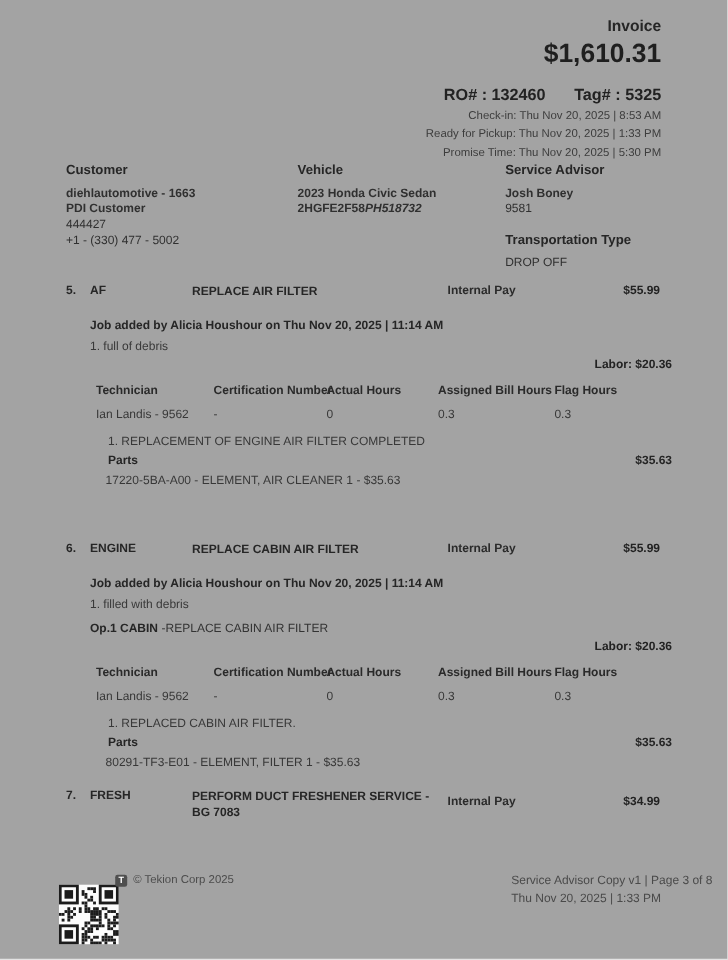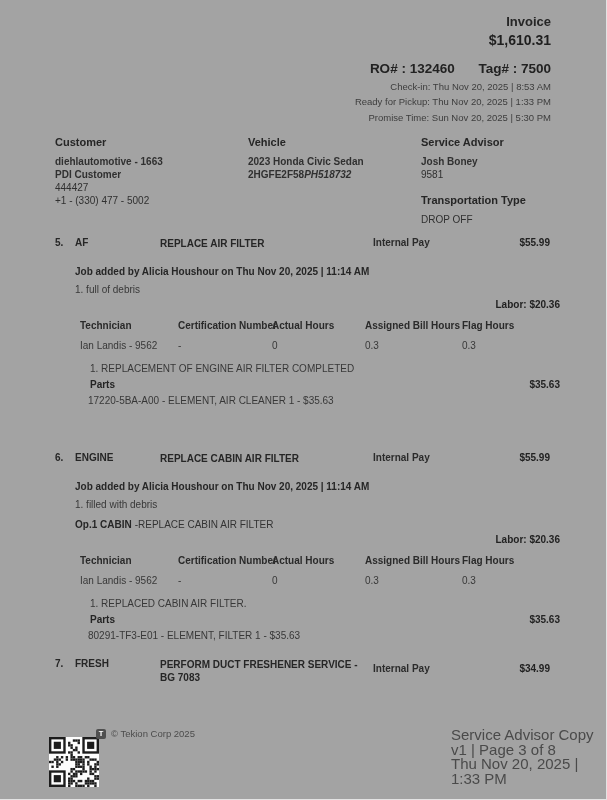--- a/index.html
+++ b/index.html
@@ -10,21 +10,21 @@
     font-family:"Liberation Sans", sans-serif;
     color:#303030;
     overflow:hidden;
     box-shadow: inset -1px 0 0 #e3e3e3, inset 0 -1px 0 #e3e3e3;
   }
   .semi { font-weight:600; }
 
   
   .doc-header { position:absolute; top:14px; right:56px; text-align:right; }
   .inv-label { font-size:13px; font-weight:600; color:#262626; }
-  .inv-total { font-size:14px; font-weight:700; color:#1f1f1f; margin-top:3px; }
+  .inv-total { font-size:22px; font-weight:700; color:#1f1f1f; margin-top:3px; }
   .ro-line { margin-top:13px; font-size:13.5px; font-weight:700; color:#222; }
   .ro-line .tag { margin-left:20px; }
   .date-line { font-size:9.5px; font-weight:500; color:#3d3d3d; margin-top:4.5px; }
   .date-line:first-of-type { margin-top:8px; }
 
   
   .info-col { position:absolute; top:135px; font-size:10px; line-height:15px; }
   .info-col .col-title { font-size:11px; font-weight:700; color:#262626; margin-bottom:5px; }
   .info-customer { left:55px; }
   .info-vehicle  { left:248px; }
@@ -60,38 +60,38 @@
                padding:0 47px 0 90px; font-weight:700; color:#242424; }
   .part-line { margin:4px 0 0 88px; color:#383838; }
 
   
   .qr { position:absolute; left:49px; top:737px; width:50px; height:50px; }
   .copyright { position:absolute; left:96px; top:728px; display:flex; align-items:center;
                gap:5px; font-size:9.5px; color:#4c4c4c; }
   .tekion-logo { width:10px; height:10px; background:#4f4f4f; border-radius:2px; color:#fff;
                  font-size:7.5px; font-weight:700; display:flex; align-items:center;
                  justify-content:center; line-height:1; }
-  .footer-right { position:absolute; left:451px; top:728px; font-size:15px;
+  .footer-right { position:absolute; left:426px; top:728px; font-size:10px;
                   line-height:14.5px; color:#4a4a4a; }
 </style>
 </head>
 <body>
 
 <div class="page">
 
   <div class="doc-header">
     <div class="inv-label">Invoice</div>
     <div class="inv-total">$1,610.31</div>
     <div class="ro-line">
       <span class="ro">RO# : 132460</span>
-      <span class="tag">Tag# : 7500</span>
+      <span class="tag">Tag# : 5325</span>
     </div>
     <div class="date-line">Check-in: Thu Nov 20, 2025 | 8:53 AM</div>
     <div class="date-line">Ready for Pickup: Thu Nov 20, 2025 | 1:33 PM</div>
-    <div class="date-line">Promise Time: Sun Nov 20, 2025 | 5:30 PM</div>
+    <div class="date-line">Promise Time: Thu Nov 20, 2025 | 5:30 PM</div>
   </div>
 
   <div class="info-col info-customer">
     <div class="col-title">Customer</div>
     <div class="line semi">diehlautomotive - 1663</div>
     <div class="line semi">PDI Customer</div>
     <div class="line">444427</div>
     <div class="line">+1 - (330) 477 - 5002</div>
   </div>
 

